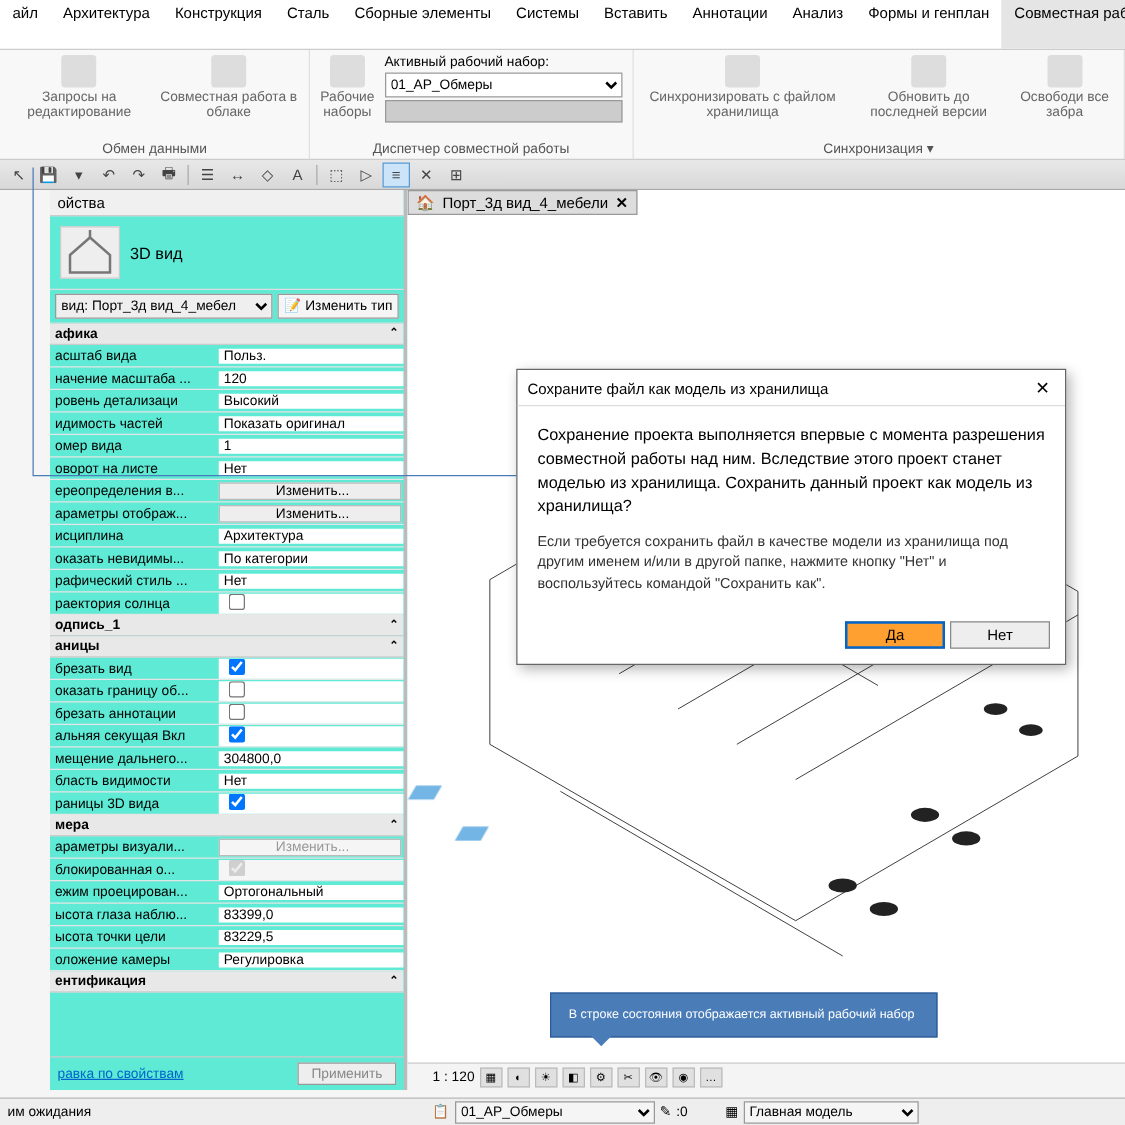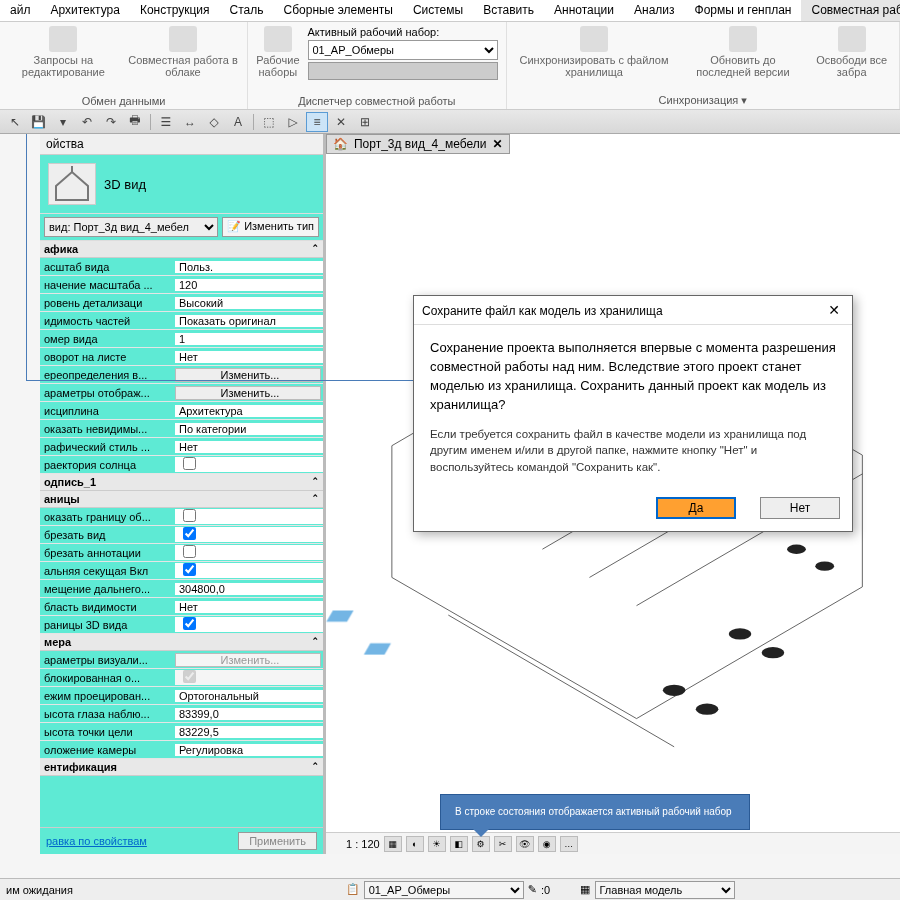--- a/index.html
+++ b/index.html
@@ -1,19 +1,19 @@
 <!DOCTYPE html>
 <html><head>
 <meta charset="utf-8">
 <style>
 * { box-sizing: border-box; margin: 0; padding: 0; font-family: "Segoe UI", Tahoma, sans-serif; }
 body { width: 900px; height: 900px; overflow: hidden; background: #f5f5f5; font-size: 12px; position: relative; }
 
 
-.menubar { display: flex; background: #fff; border-bottom: 1px solid #ccc; height: 22px; }
+.menubar { display: flex; background: #fff; border-bottom: 1px solid #ccc; height: 40px; }
 .menubar .item { padding: 3px 10px; cursor: pointer; white-space: nowrap; }
 .menubar .item.active { background: #e5e5e5; }
 
 
 .ribbon { display: flex; background: #f8f8f8; height: 88px; border-bottom: 1px solid #ccc; }
 .ribbon-group { display: flex; flex-direction: column; align-items: center; justify-content: space-between; border-right: 1px solid #e0e0e0; padding: 4px 8px 2px; }
 .ribbon-group .content { display: flex; align-items: flex-start; gap: 8px; flex: 1; }
 .ribbon-btn { display: flex; flex-direction: column; align-items: center; gap: 2px; color: #666; font-size: 11px; text-align: center; cursor: pointer; }
 .ribbon-btn .icon { width: 28px; height: 26px; background: #ddd; border-radius: 3px; }
 .ribbon-group .label { font-size: 11px; color: #555; white-space: nowrap; }
@@ -63,21 +63,21 @@
 .view-controls { position: absolute; bottom: 0; left: 0; right: 0; height: 22px; background: #f4f4f4; border-top: 1px solid #ccc; display: flex; align-items: center; gap: 4px; padding: 0 20px; font-size: 11px; }
 .view-controls .vbtn { width: 18px; height: 16px; background: #e0e0e0; border: 1px solid #bbb; display: inline-flex; align-items: center; justify-content: center; font-size: 9px; }
 
 
 .dialog { position: absolute; top: 295px; left: 413px; width: 440px; background: #fff; border: 1px solid #666; box-shadow: 3px 3px 10px rgba(0,0,0,0.3); z-index: 10; }
 .dialog-titlebar { display: flex; justify-content: space-between; align-items: flex-end; padding: 6px 8px; border-bottom: 1px solid #ddd; font-size: 12px; }
 .dialog-titlebar .x { cursor: pointer; font-size: 14px; padding: 0 4px; }
 .dialog-body { padding: 14px 16px; }
 .dialog-main { color: #000000; font-size: 13px; line-height: 1.45; margin-bottom: 12px; }
 .dialog-sub { color: #333; font-size: 11.5px; line-height: 1.4; }
-.dialog-buttons { display: flex; justify-content: flex-end; gap: 24px; padding: 8px 12px 12px; }
+.dialog-buttons { display: flex; justify-content: flex-end; gap: 4px; padding: 8px 12px 12px; }
 .dialog-buttons button { width: 80px; height: 22px; font-size: 12px; border: 1px solid #888; background: #eee; cursor: pointer; }
 .dialog-buttons button.primary { background: #ffa030; border: 2px solid #0066cc; }
 
 
 .callout { position: absolute; bottom: 70px; left: 440px; background: #4a7cb8; color: #fff; border: 1px solid #2a5a95; padding: 10px 14px; font-size: 10px; line-height: 1.4; z-index: 5; width: 310px; }
 .callout::after { content: ''; position: absolute; bottom: -18px; left: 30px; border: 10px solid transparent; border-top-color: #4a7cb8; }
 
 
 .arrow-line { position: absolute; border-top: 1.5px solid #4a7cb8; z-index: 4; }
 .arrow-v { position: absolute; border-left: 1.5px solid #4a7cb8; z-index: 4; }
@@ -253,26 +253,26 @@
         </div>
         <div class="prop-section">
           <span>одпись_1</span>
           <span style="font-size: 9px;">⌃</span>
         </div>
         <div class="prop-section">
           <span>аницы</span>
           <span style="font-size: 9px;">⌃</span>
         </div>
         <div class="prop-row">
+          <div class="k">брезать вид</div>
+          <div class="v"><input type="checkbox" checked="" style=""></div>
+        </div>
+        <div class="prop-row">
           <div class="k">оказать границу об...</div>
           <div class="v"><input type="checkbox" style=""></div>
-        </div>
-        <div class="prop-row">
-          <div class="k">брезать вид</div>
-          <div class="v"><input type="checkbox" checked="" style=""></div>
         </div>
         <div class="prop-row">
           <div class="k">брезать аннотации</div>
           <div class="v"><input type="checkbox" style=""></div>
         </div>
         <div class="prop-row">
           <div class="k">альняя секущая Вкл</div>
           <div class="v"><input type="checkbox" checked="" style=""></div>
         </div>
         <div class="prop-row">

